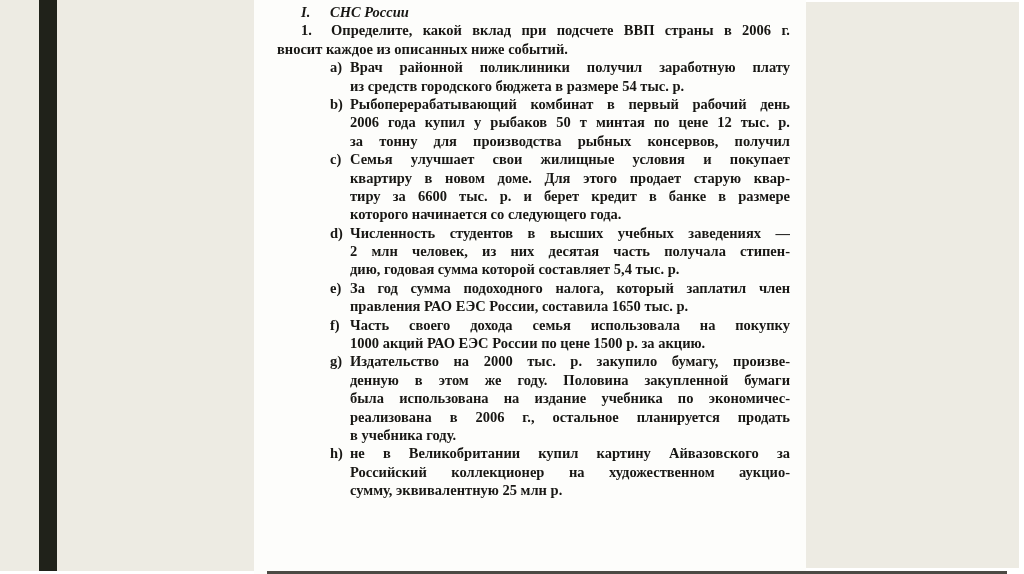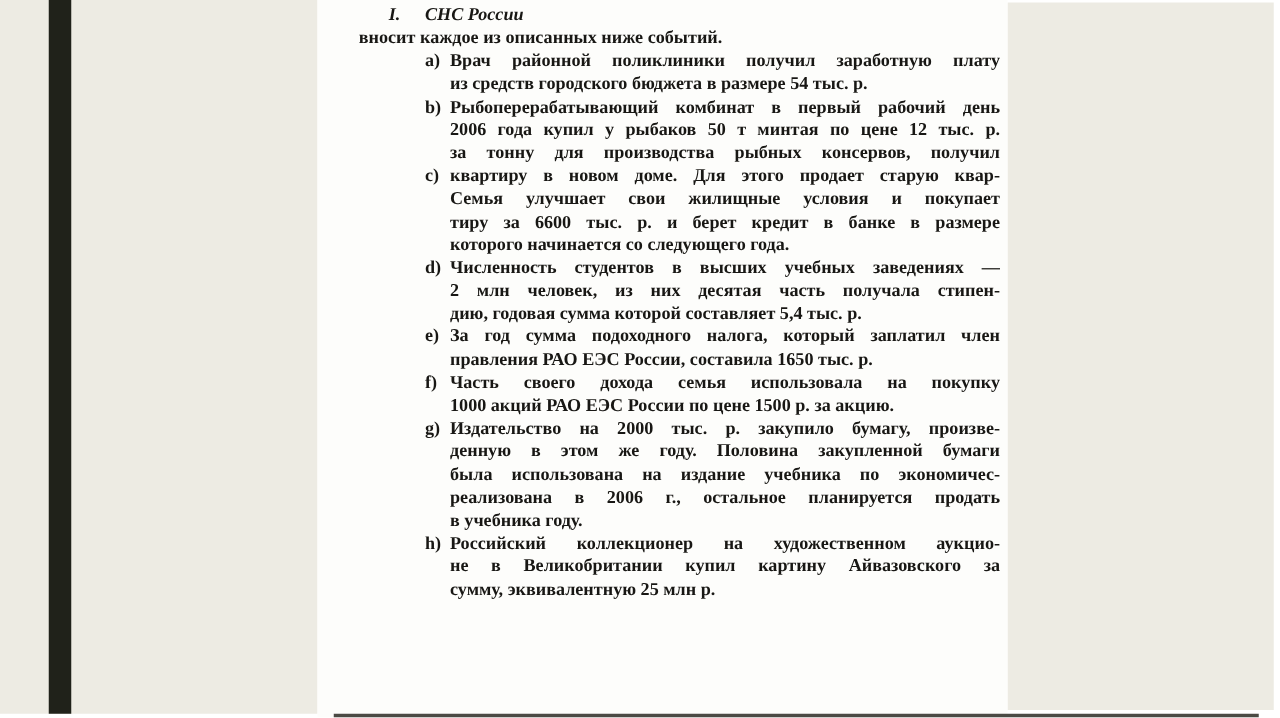--- a/index.html
+++ b/index.html
@@ -47,21 +47,20 @@
     width: 552px; height: 574px;
     background: var(--page_bg, #fdfdfb);
   }
   .content {
     padding: 3px 0 0 23px;
     width: 513px;
     color: var(--text, #181714);
     font-weight: 700;
     font-size: 14.5px;
     line-height: 18.4px;
-    margin-left: 10px;
   }
   .line {
     text-align: justify;
     height: 18.4px;
     overflow: hidden;
   }
   .line.fill { text-align-last: justify; }
   .line.first { text-indent: 0; }
   .heading {
     padding-left: 24px;
@@ -100,20 +99,21 @@
   <div class="left-panel"></div>
   <div class="black-bar"></div>
   <div class="right-panel"></div>
 
   <div class="page">
     <div class="content">
       <div class="heading">
         <span class="num">I.</span><span>СНС России</span>
       </div>
       <div class="intro">
+          <div class="line fill first"><span class="num">1.</span>Определите, какой вклад при подсчете ВВП страны в 2006 г.</div>
           <div class="line">вносит каждое из описанных ниже событий.</div>
         </div>
       <div class="list">
           <div class="item">
             <span class="item-label">a)</span>
             <div class="item-lines">
               <div class="line fill">Врач районной поликлиники получил заработную плату</div>
               <div class="line">из средств городского бюджета в размере 54 тыс. р.</div>
             </div>
           </div>
@@ -121,22 +121,22 @@
             <span class="item-label">b)</span>
             <div class="item-lines">
               <div class="line fill">Рыбоперерабатывающий комбинат в первый рабочий день</div>
               <div class="line fill">2006 года купил у рыбаков 50 т минтая по цене 12 тыс. р.</div>
               <div class="line fill">за тонну для производства рыбных консервов, получил</div>
             </div>
           </div>
           <div class="item">
             <span class="item-label">c)</span>
             <div class="item-lines">
+              <div class="line fill">Семья улучшает свои жилищные условия и покупает</div>
               <div class="line fill">квартиру в новом доме. Для этого продает старую квар-</div>
-              <div class="line fill">Семья улучшает свои жилищные условия и покупает</div>
               <div class="line fill">тиру за 6600 тыс. р. и берет кредит в банке в размере</div>
               <div class="line">которого начинается со следующего года.</div>
             </div>
           </div>
           <div class="item">
             <span class="item-label">d)</span>
             <div class="item-lines">
               <div class="line fill">Численность студентов в высших учебных заведениях —</div>
               <div class="line fill">2 млн человек, из них десятая часть получала стипен-</div>
               <div class="line">дию, годовая сумма которой составляет 5,4 тыс. р.</div>
@@ -162,22 +162,22 @@
               <div class="line fill">Издательство на 2000 тыс. р. закупило бумагу, произве-</div>
               <div class="line fill">денную в этом же году. Половина закупленной бумаги</div>
               <div class="line fill">была использована на издание учебника по экономичес-</div>
               <div class="line fill">реализована в 2006 г., остальное планируется продать</div>
               <div class="line">в учебника году.</div>
             </div>
           </div>
           <div class="item">
             <span class="item-label">h)</span>
             <div class="item-lines">
+              <div class="line fill">не в Великобритании купил картину Айвазовского за</div>
               <div class="line fill">Российский коллекционер на художественном аукцио-</div>
-              <div class="line fill">не в Великобритании купил картину Айвазовского за</div>
               <div class="line">сумму, эквивалентную 25 млн р.</div>
             </div>
           </div>
         </div>
     </div>
   </div>
 
   <div class="bottom-bar"></div>
 </div>
 

